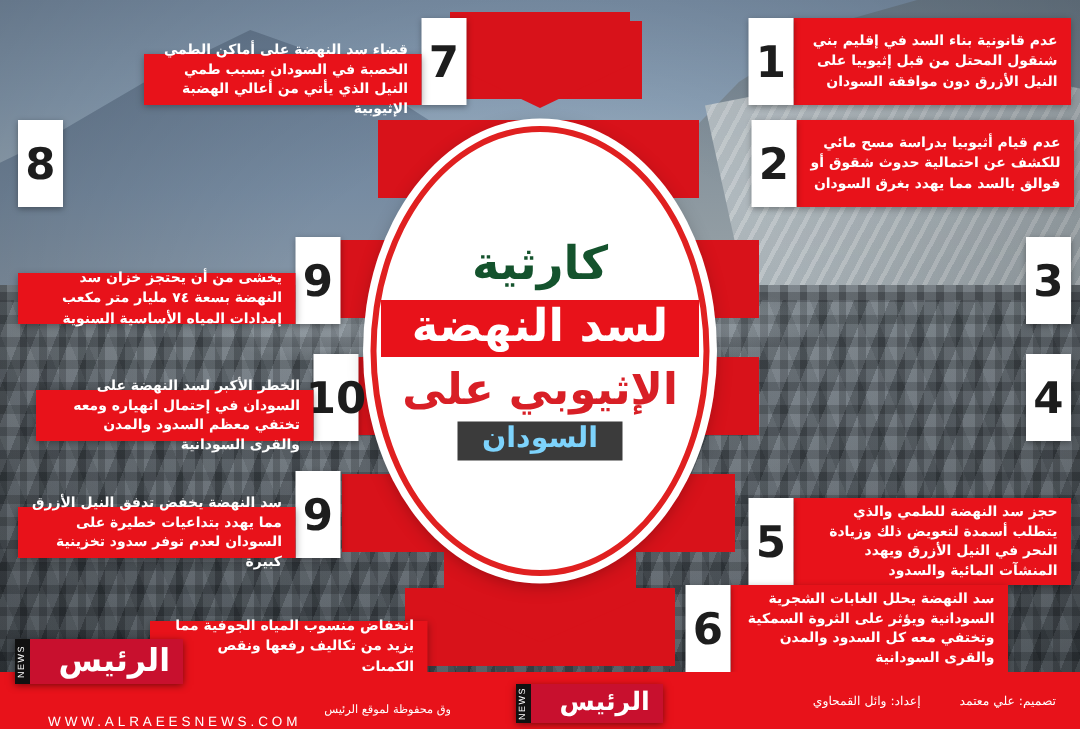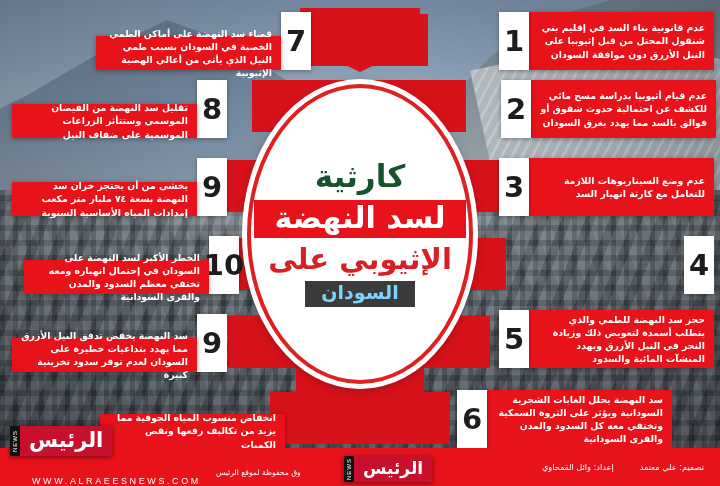--- a/index.html
+++ b/index.html
@@ -245,21 +245,21 @@
     align-items: stretch;
     height: 30px;
     background: #111111;
     box-shadow: 0 1px 5px rgba(0,0,0,.5);
   }
   .logo-main {
     background: #c8102e;
     color: #ffffff;
     font-size: 21px;
     font-weight: bold;
-    padding: 0 9px 2px 9px;
+    padding: 0 9px 2px 19px;
     display: flex;
     align-items: center;
     line-height: 1;
   }
   .logo-news {
     background: #111111;
     color: #ffffff;
     font-size: 6px;
     letter-spacing: 1px;
     writing-mode: vertical-rl;
@@ -316,41 +316,39 @@
 
   <div class="item right" style="right:6px; top:12px;">
     <div class="txt">عدم قانونية بناء السد في إقليم بني شنقول المحتل من قبل إثيوبيا على النيل الأزرق دون موافقة السودان</div>
     <div class="num">1</div>
   </div>
   <div class="item right" style="right:4px; top:80px;">
     <div class="txt">عدم قيام أثيوبيا بدراسة مسح مائي للكشف عن احتمالية حدوث شقوق أو فوالق بالسد مما يهدد بغرق السودان</div>
     <div class="num">2</div>
   </div>
   <div class="item right" style="right:6px; top:158px;">
-    <div class="txt">عدم وضع السيناريوهات اللازمة للتعامل مع كارثة انهيار السد</div>
     <div class="num">3</div>
   </div>
   <div class="item right" style="right:6px; top:236px;">
     <div class="num">4</div>
   </div>
-  <div class="item right" style="right:6px; top:310px;border-radius:24px;">
+  <div class="item right" style="right:6px; top:332px;border-radius:24px;">
     <div class="txt">حجز سد النهضة للطمي والذي يتطلب أسمدة لتعويض ذلك وزيادة النحر في النيل الأزرق ويهدد المنشآت المائية والسدود</div>
     <div class="num">5</div>
   </div>
   <div class="item right" style="right:48px; top:390px;">
     <div class="txt">سد النهضة يحلل الغابات الشجرية السودانية ويؤثر على الثروة السمكية وتختفي معه كل السدود والمدن والقرى السودانية</div>
     <div class="num">6</div>
   </div>
 
   <div class="item left" style="left:96px; top:12px;">
     <div class="txt">قضاء سد النهضة على أماكن الطمي الخصبة في السودان بسبب طمي النيل الذي يأتي من أعالي الهضبة الإثيوبية</div>
     <div class="num">7</div>
   </div>
   <div class="item left" style="left:12px; top:80px;">
-    <div class="txt">تقليل سد النهضة من الفيضان الموسمي وستتأثر الزراعات الموسمية على ضفاف النيل</div>
     <div class="num">8</div>
   </div>
   <div class="item left" style="left:12px; top:158px;">
     <div class="txt">يخشى من أن يحتجز خزان سد النهضة بسعة ٧٤ مليار متر مكعب إمدادات المياه الأساسية السنوية</div>
     <div class="num">9</div>
   </div>
   <div class="item left" style="left:12px; top:236px;padding-left:12px;">
     <div class="txt">الخطر الأكبر لسد النهضة على السودان في إحتمال انهياره ومعه تختفي معظم السدود والمدن والقرى السودانية</div>
     <div class="num">10</div>
   </div>

